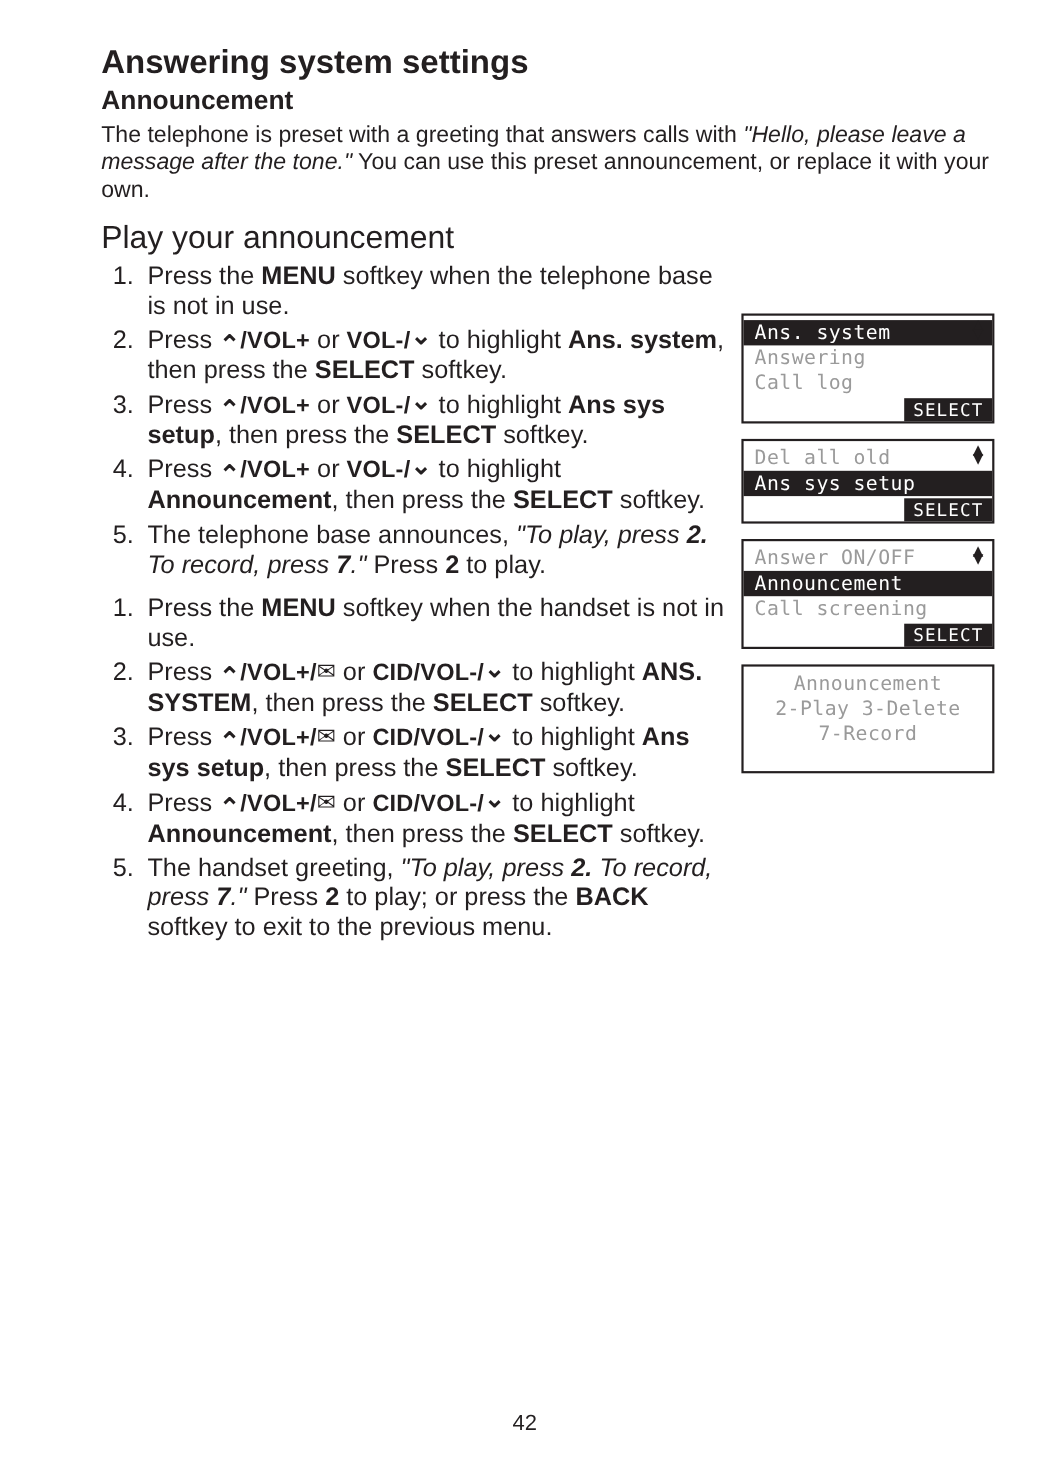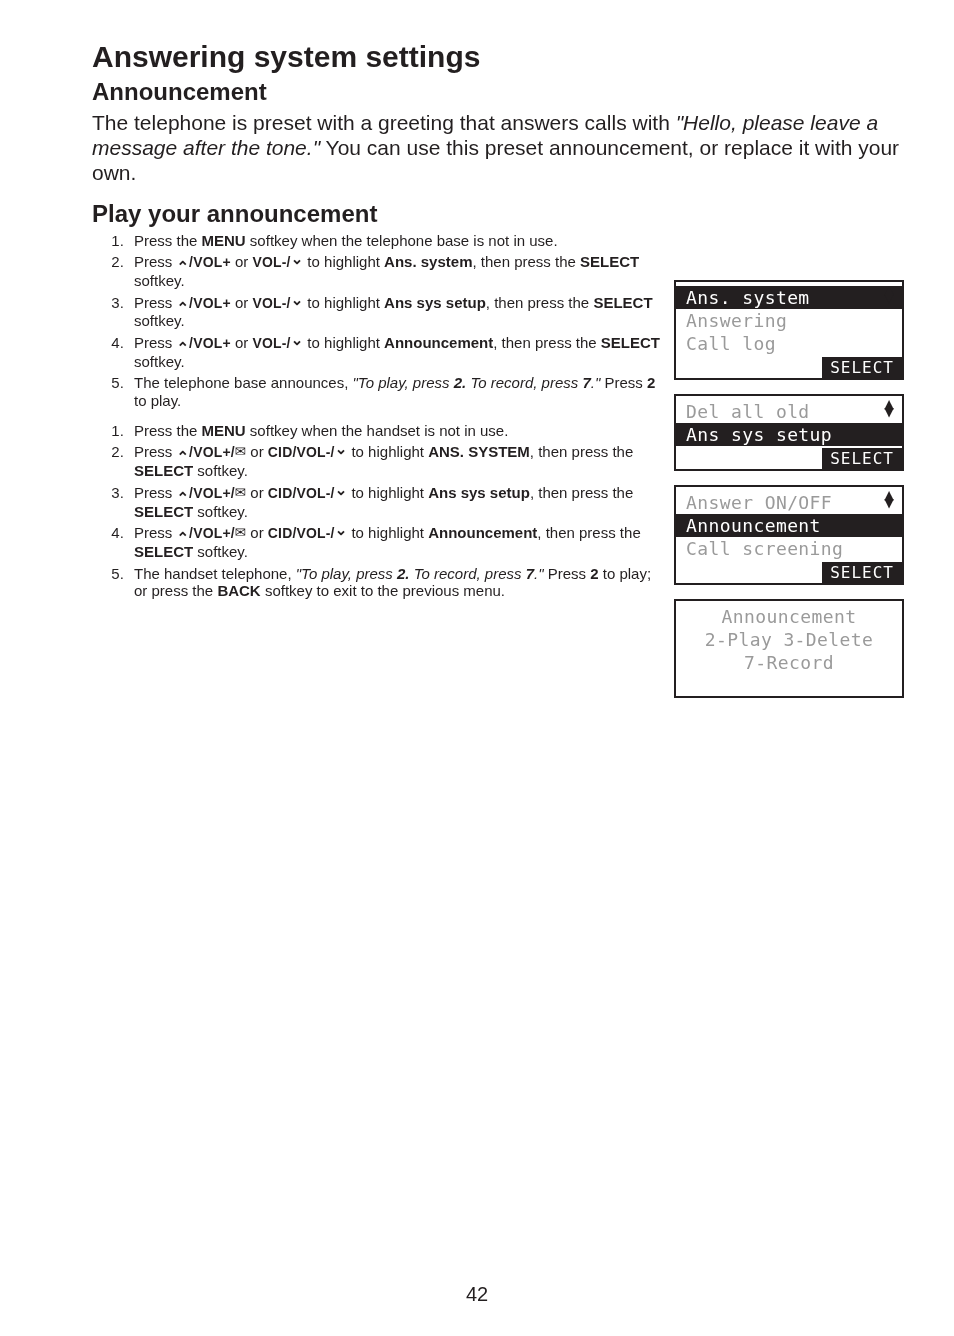--- a/index.html
+++ b/index.html
@@ -22,22 +22,22 @@
     font-size: 30px;
     font-weight: bold;
     margin: 0 0 4px 0;
   }
   h2 {
     font-size: 24px;
     font-weight: bold;
     margin: 0 0 4px 0;
   }
   h3 {
-    font-size: 24px;
-    font-weight: bold;
+    font-size: 29px;
+    font-weight: normal;
     margin: 14px 0 4px 0;
   }
   h4 {
     font-size: 20px;
     font-weight: bold;
     margin: 2px 0 6px 0;
   }
   p {
     font-size: 21px;
     line-height: 1.2;
@@ -54,21 +54,21 @@
     min-width: 0;
   }
   .right {
     width: 230px;
     flex-shrink: 0;
     padding-top: 48px;
   }
   ol {
     margin: 0 0 12px 0;
     padding-left: 36px;
-    font-size: 15px;
+    font-size: 23px;
     line-height: 1.18;
   }
   ol li {
     margin-bottom: 4px;
     padding-left: 6px;
   }
   .sc { font-variant: small-caps; font-size:0.93em; letter-spacing:0.2px;}
   .bold { font-weight: bold; }
 
   
@@ -164,21 +164,21 @@
 
       <ol>
         <li><span>Press the </span><span class="bold">MENU</span><span> softkey when the handset is not in use.</span></li>
 
         <li><span>Press </span><span class="arrow-up"></span><span class="bold sc">/VOL+/</span><span class="env"></span><span> or </span><span class="bold sc">CID/VOL-/</span><span class="arrow-down"></span><span> to highlight </span><span class="bold">ANS. SYSTEM</span><span>, then press the </span><span class="bold">SELECT</span><span> softkey.</span></li>
 
         <li><span>Press </span><span class="arrow-up"></span><span class="bold sc">/VOL+/</span><span class="env"></span><span> or </span><span class="bold sc">CID/VOL-/</span><span class="arrow-down"></span><span> to highlight </span><span class="bold">Ans sys setup</span><span>, then press the </span><span class="bold">SELECT</span><span> softkey.</span></li>
 
         <li><span>Press </span><span class="arrow-up"></span><span class="bold sc">/VOL+/</span><span class="env"></span><span> or </span><span class="bold sc">CID/VOL-/</span><span class="arrow-down"></span><span> to highlight </span><span class="bold">Announcement</span><span>, then press the </span><span class="bold">SELECT</span><span> softkey.</span></li>
 
-        <li><span>The handset telephone, </span><em><span> "To play, press </span><span class="bold">2.</span><span> To record, press </span><span class="bold">7</span><span>."</span></em><span>  Press </span><span class="bold">2</span><span> to play; or press the </span><span class="bold">BACK</span><span> softkey to exit to the previous menu.</span></li>
+        <li><span>The handset greeting, </span><em><span> "To play, press </span><span class="bold">2.</span><span> To record, press </span><span class="bold">7</span><span>."</span></em><span>  Press </span><span class="bold">2</span><span> to play; or press the </span><span class="bold">BACK</span><span> softkey to exit to the previous menu.</span></li>
       </ol>
     </div>
 
     <div class="right">
 
       <div class="screen">
         <div class="scroll-indicator">▲<br>▼</div>
         <div class="screen-inner">
           <div class="line sel">Ans. system</div>
           <div class="line">Answering</div>

